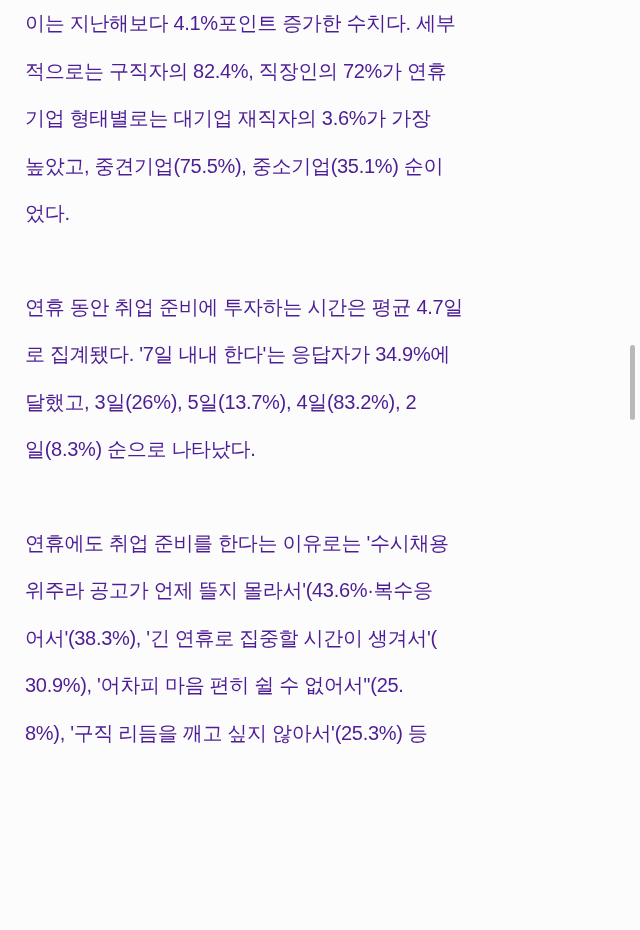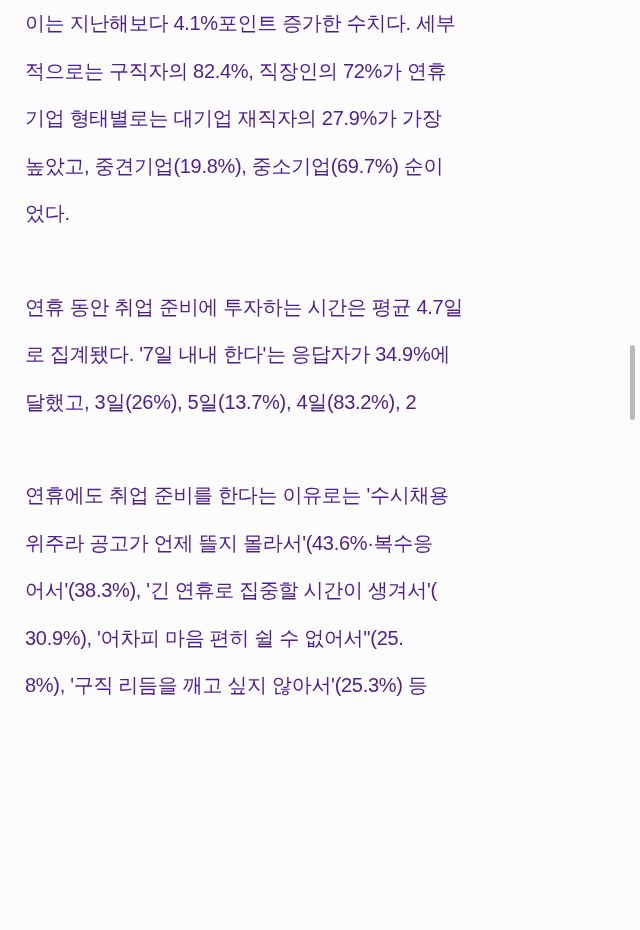--- a/index.html
+++ b/index.html
@@ -45,29 +45,30 @@
   }
 </style>
 </head>
 <body>
 
 <div class="article">
 
   <div class="paragraph">
     <div class="text-line">이는 지난해보다 4.1%포인트 증가한 수치다. 세부</div>
     <div class="text-line">적으로는 구직자의 82.4%, 직장인의 72%가 연휴</div>
-    <div class="text-line">기업 형태별로는 대기업 재직자의 27.9%가 가장</div>
-    <div class="text-line">높았고, 중견기업(19.8%), 중소기업(69.7%) 순이</div>
+    <div class="text-line">기업 형태별로는 대기업 재직자의 3.6%가 가장</div>
+    <div class="text-line">높았고, 중견기업(75.5%), 중소기업(35.1%) 순이</div>
     <div class="text-line">었다.</div>
   </div>
 
   <div class="paragraph">
     <div class="text-line">연휴 동안 취업 준비에 투자하는 시간은 평균 4.7일</div>
     <div class="text-line">로 집계됐다. '7일 내내 한다'는 응답자가 34.9%에</div>
     <div class="text-line">달했고, 3일(26%), 5일(13.7%), 4일(83.2%), 2</div>
+    <div class="text-line">일(8.3%) 순으로 나타났다.</div>
   </div>
 
   <div class="paragraph">
     <div class="text-line">연휴에도 취업 준비를 한다는 이유로는 '수시채용</div>
     <div class="text-line">위주라 공고가 언제 뜰지 몰라서'(43.6%·복수응</div>
     <div class="text-line">어서'(38.3%), '긴 연휴로 집중할 시간이 생겨서'(</div>
     <div class="text-line">30.9%), '어차피 마음 편히 쉴 수 없어서''(25.</div>
     <div class="text-line">8%), '구직 리듬을 깨고 싶지 않아서'(25.3%) 등</div>
   </div>
 

